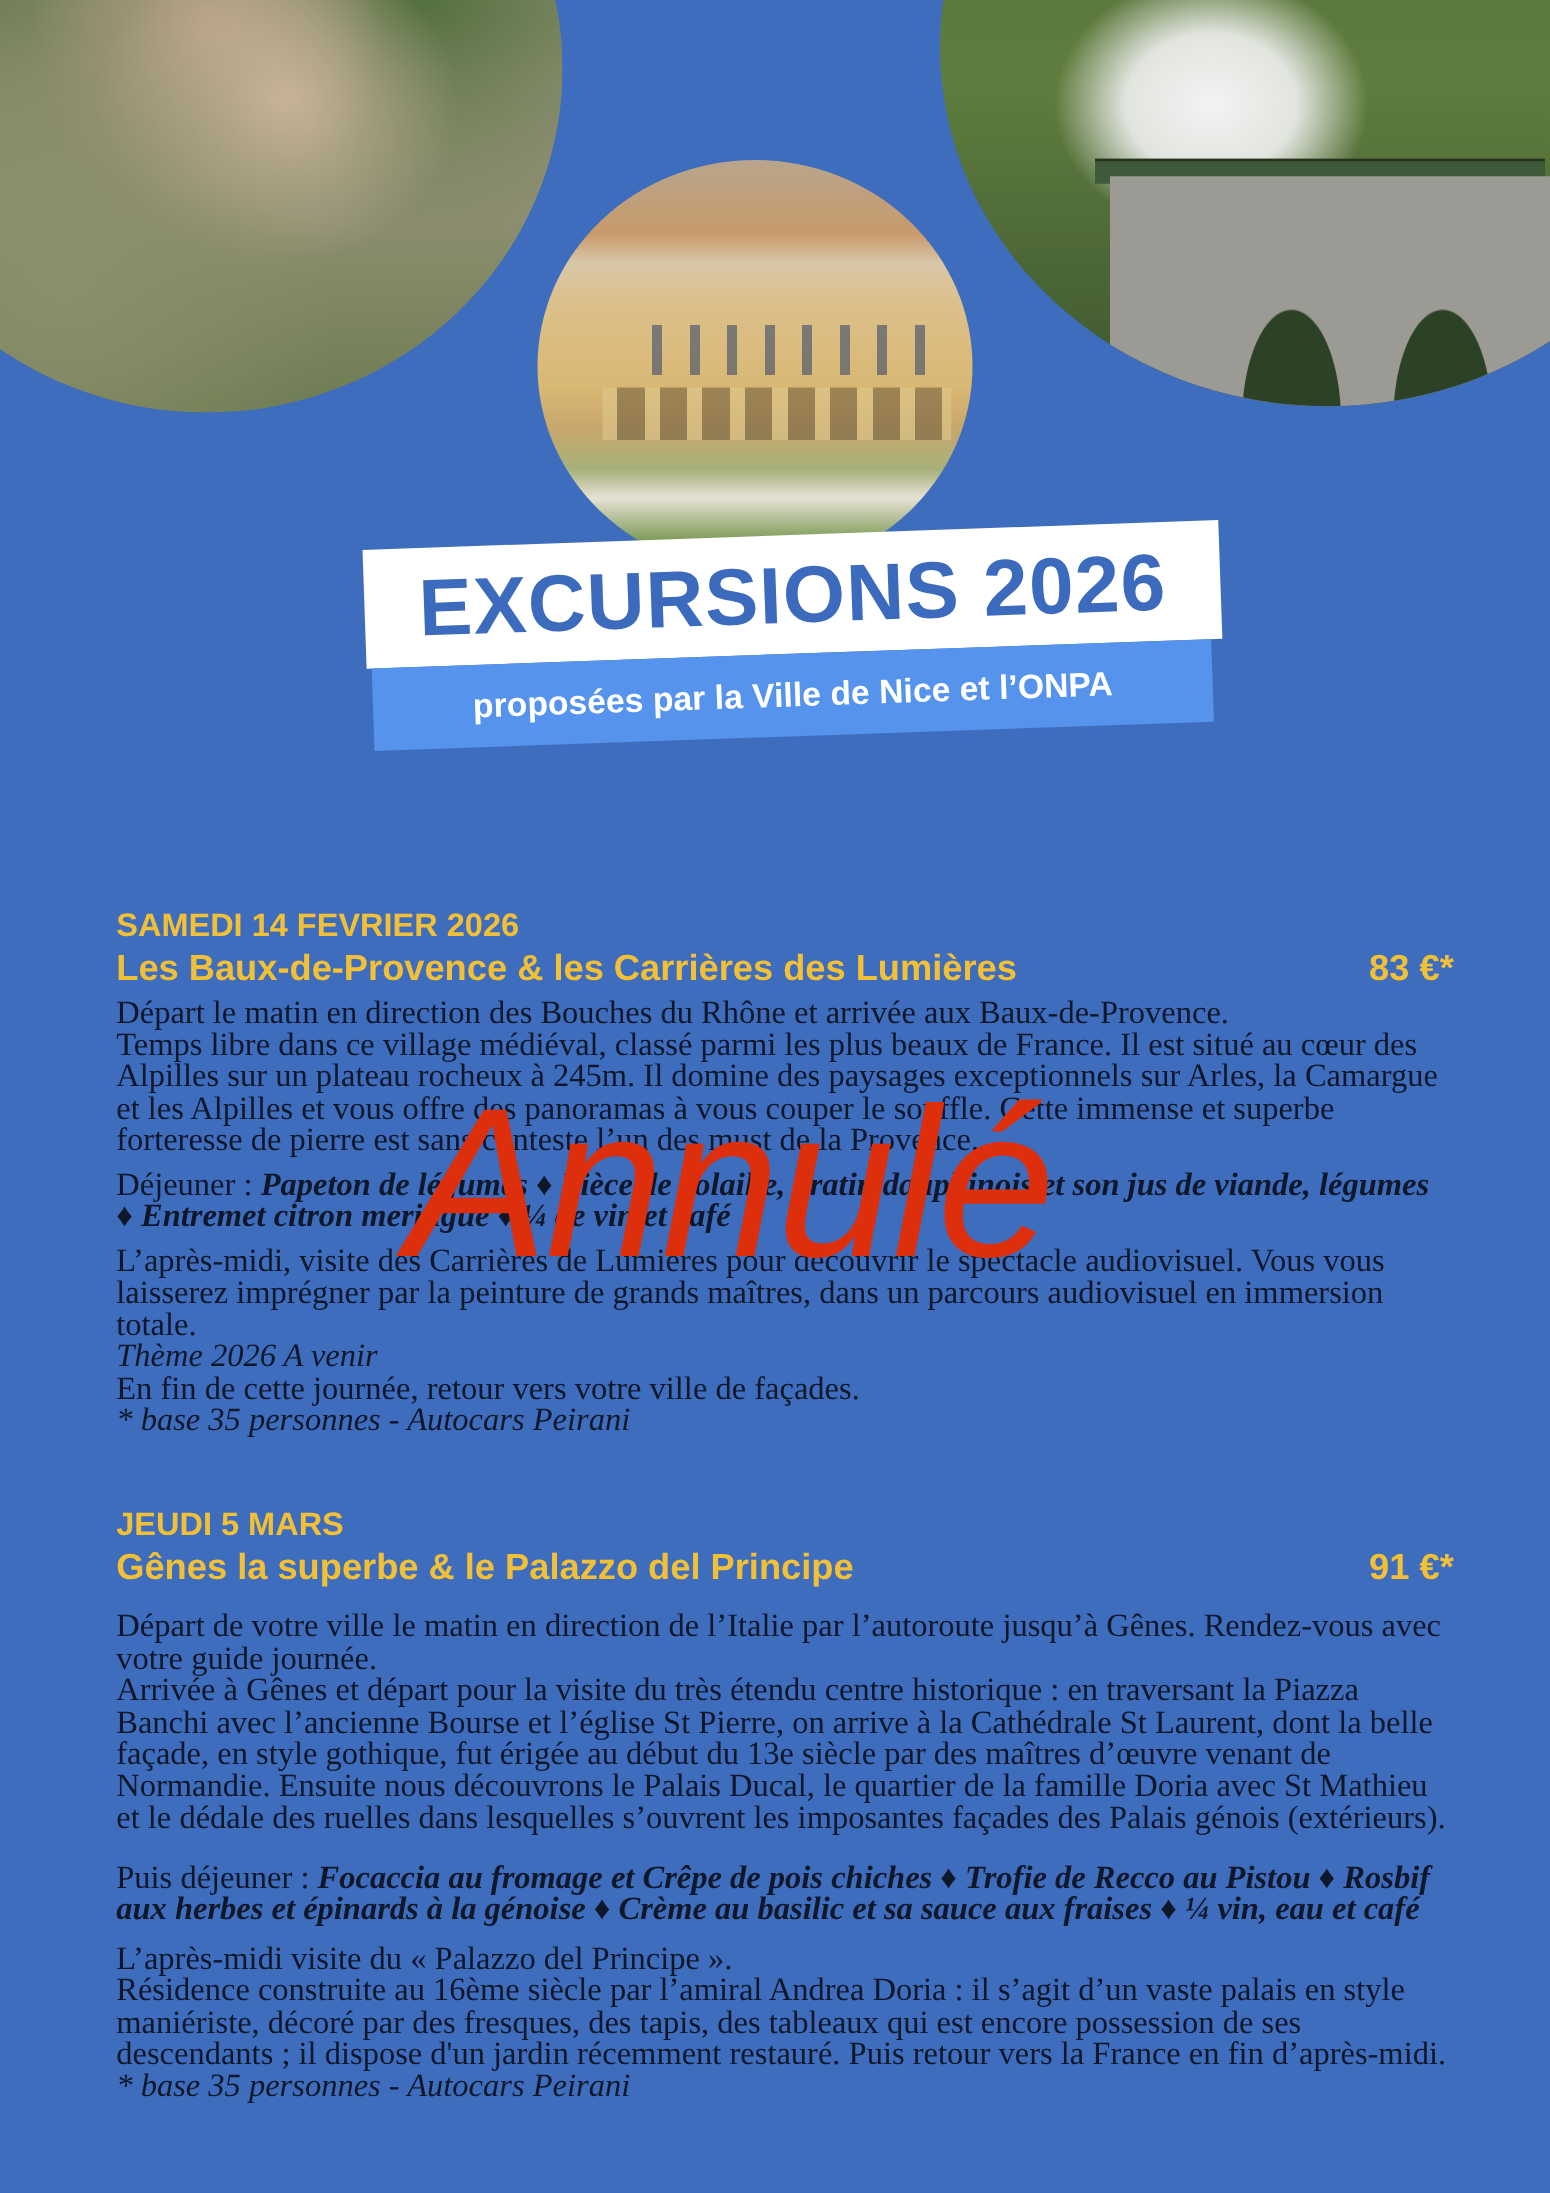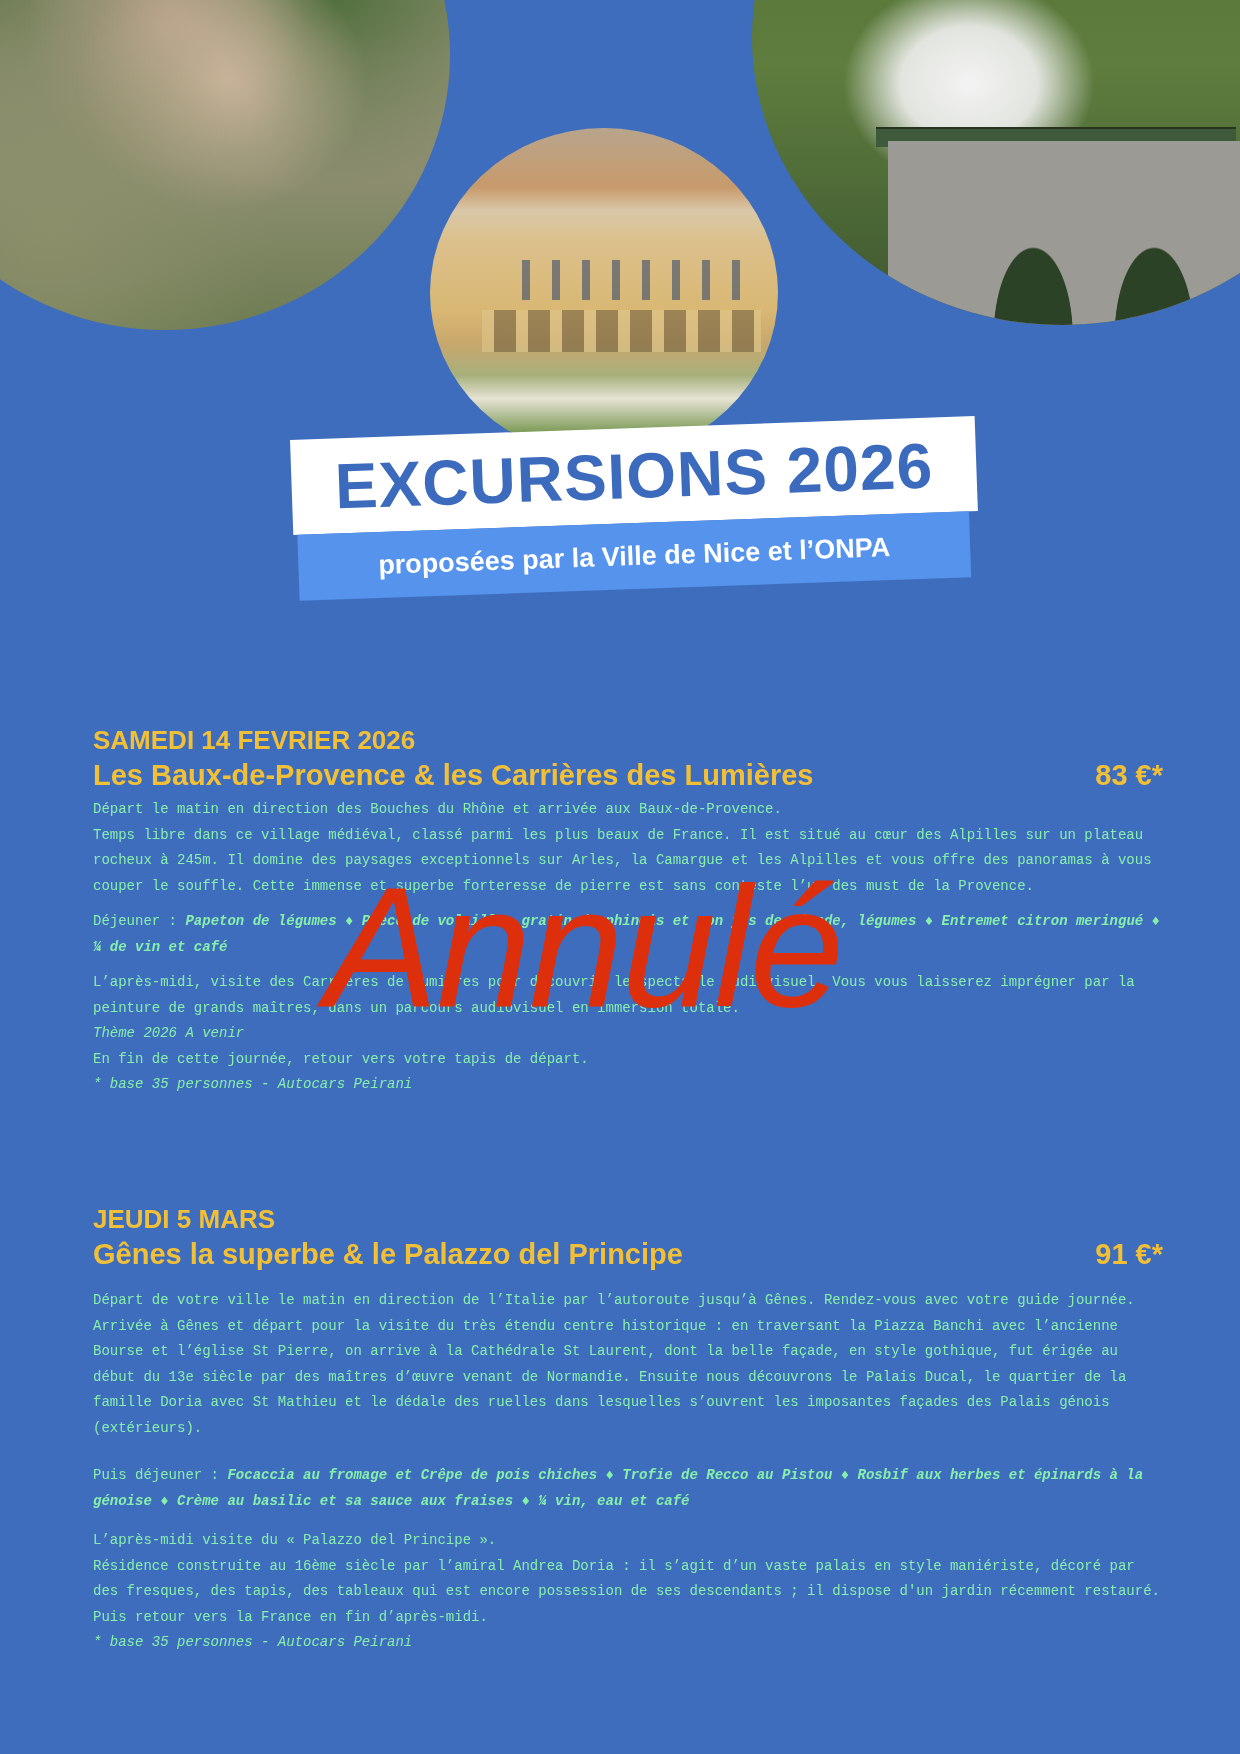--- a/index.html
+++ b/index.html
@@ -72,21 +72,21 @@
   }
   .subtitle-box {
     background: #5593ec; height: 66px; margin-left: 4px; width: 672px;
     display: flex; align-items: center; justify-content: center;
   }
   .subtitle-text { color: #ffffff; font-weight: 700; font-size: 27px; }
 
   .event { position: absolute; left: 93px; width: 1070px; }
   .event-date { color: #f2c037; font-weight: 900; font-size: 26px; line-height: 34px; }
   .event-title-row { display: flex; justify-content: space-between; color: #f2c037; font-weight: 900; font-size: 29px; line-height: 36px; gap: 36px; }
-  .body-text { font-family: Liberation Mono, monospace; font-size: 14px; line-height: 25.5px; color: #86efac; }
+  .body-text { font-family: Liberation Serif, serif; font-size: 26px; line-height: 25.5px; color: #0f172a; }
   .body-text p { margin: 0; }
   .gap { height: 10px; }
   .menu b, .menu i { font-weight: 700; font-style: italic; }
   em { font-style: italic; }
 
   .cancel-stamp {
     position: absolute; left: 325px; top: 862px;
     color: #de2f0d; font-size: 170px; line-height: 170px;
     font-style: italic; font-family: "Liberation Sans", sans-serif;
     letter-spacing: -2px;
@@ -121,21 +121,21 @@
     <span>83 €*</span>
   </div>
   <div class="body-text" style="margin-top:4px;">
     <p>Départ le matin en direction des Bouches du Rhône et arrivée aux Baux-de-Provence.</p>
     <p style="margin-top:0;">Temps libre dans ce village médiéval, classé parmi les plus beaux de France. Il est situé au cœur des Alpilles sur un plateau rocheux à 245m. Il domine des paysages exceptionnels sur Arles, la Camargue et les Alpilles et vous offre des panoramas à vous couper le souffle. Cette immense et superbe forteresse de pierre est sans conteste l’un des must de la Provence.</p>
     <div class="gap"></div>
     <p class="menu"><span>Déjeuner : </span><b>Papeton de légumes  ♦  Pièce de volaille, gratin dauphinois et son jus de viande, légumes  ♦  Entremet citron meringué  ♦  ¼ de vin et café</b></p>
     <div class="gap"></div>
     <p>L’après-midi, visite des Carrières de Lumières pour découvrir le spectacle audiovisuel. Vous vous laisserez imprégner par la peinture de grands maîtres, dans un parcours audiovisuel en immersion totale.</p>
     <p><em>Thème 2026 A venir</em></p>
-    <p>En fin de cette journée, retour vers votre tapis de départ.</p>
+    <p>En fin de cette journée, retour vers votre ville de façades.</p>
     <p><em>* base 35 personnes - Autocars Peirani</em></p>
   </div>
 </section>
 
 <div class="cancel-stamp">Annulé</div>
 
 <section class="event" style="top:1202px;">
   <div class="event-date">JEUDI 5 MARS</div>
   <div class="event-title-row">
     <span>Gênes la superbe &amp; le Palazzo del Principe</span>

